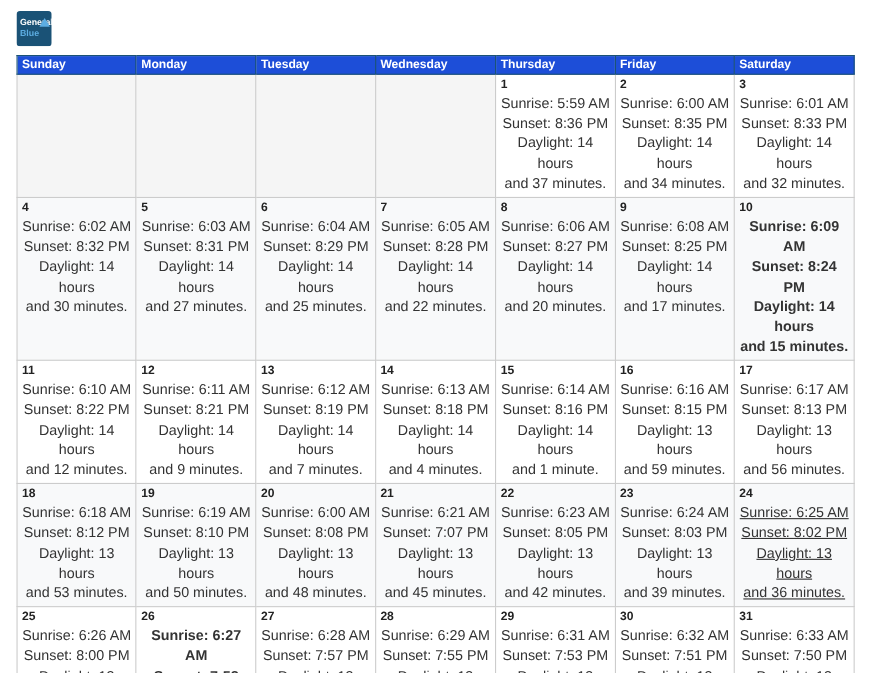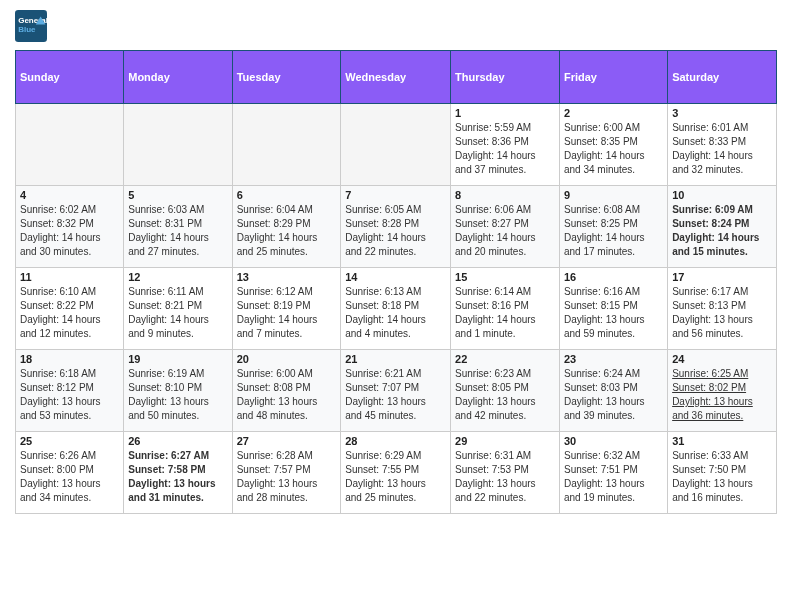--- a/index.html
+++ b/index.html
@@ -41,23 +41,23 @@
     .location {
       font-size: 14px;
       color: #444;
     }
     .calendar {
       width: 100%;
       border-collapse: collapse;
       font-size: 10px;
     }
     .calendar th {
-      background: #8b5cf6;
+      background: #1d4ed8;
       color: #fff;
-      padding: 20px 4px;
+      padding: 2px 4px;
       text-align: left;
       font-size: 11px;
       border: 1px solid #1a5276;
     }
     .calendar td {
       border: 1px solid #ccc;
       vertical-align: top;
       padding: 3px 4px;
       width: 113px;
       height: 82px;
@@ -71,22 +71,23 @@
     }
     .day-num {
       font-weight: bold;
       font-size: 11px;
       color: #222;
       display: block;
       margin-bottom: 2px;
     }
     .day-info {
       color: #333;
-      font-size: 10px;
+      font-size: 13px;
       line-height: 1.4;
+      text-align: center;
     }
     .calendar tr:nth-child(even) td:not(.empty) {
       background: #f8f9fa;
     }
   </style>
 </head>
 <body>
 
 <div class="page">
   <div class="header">

